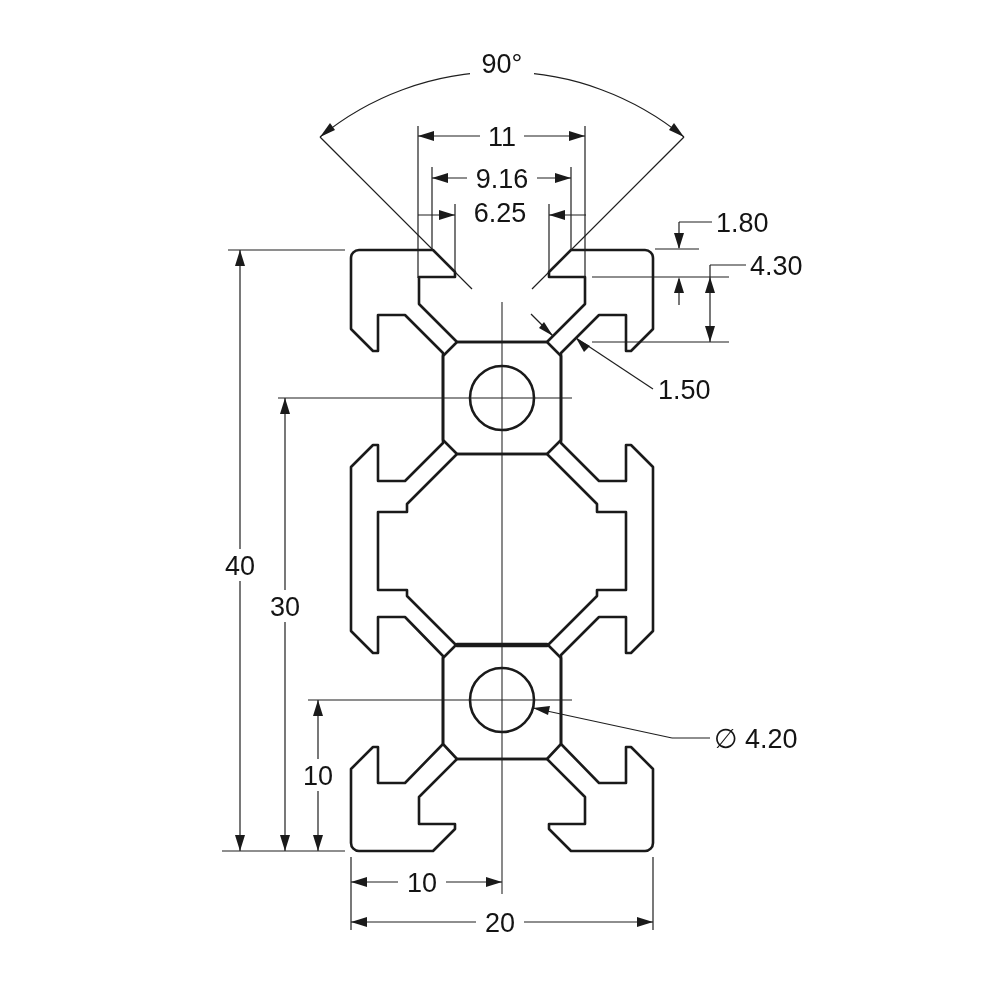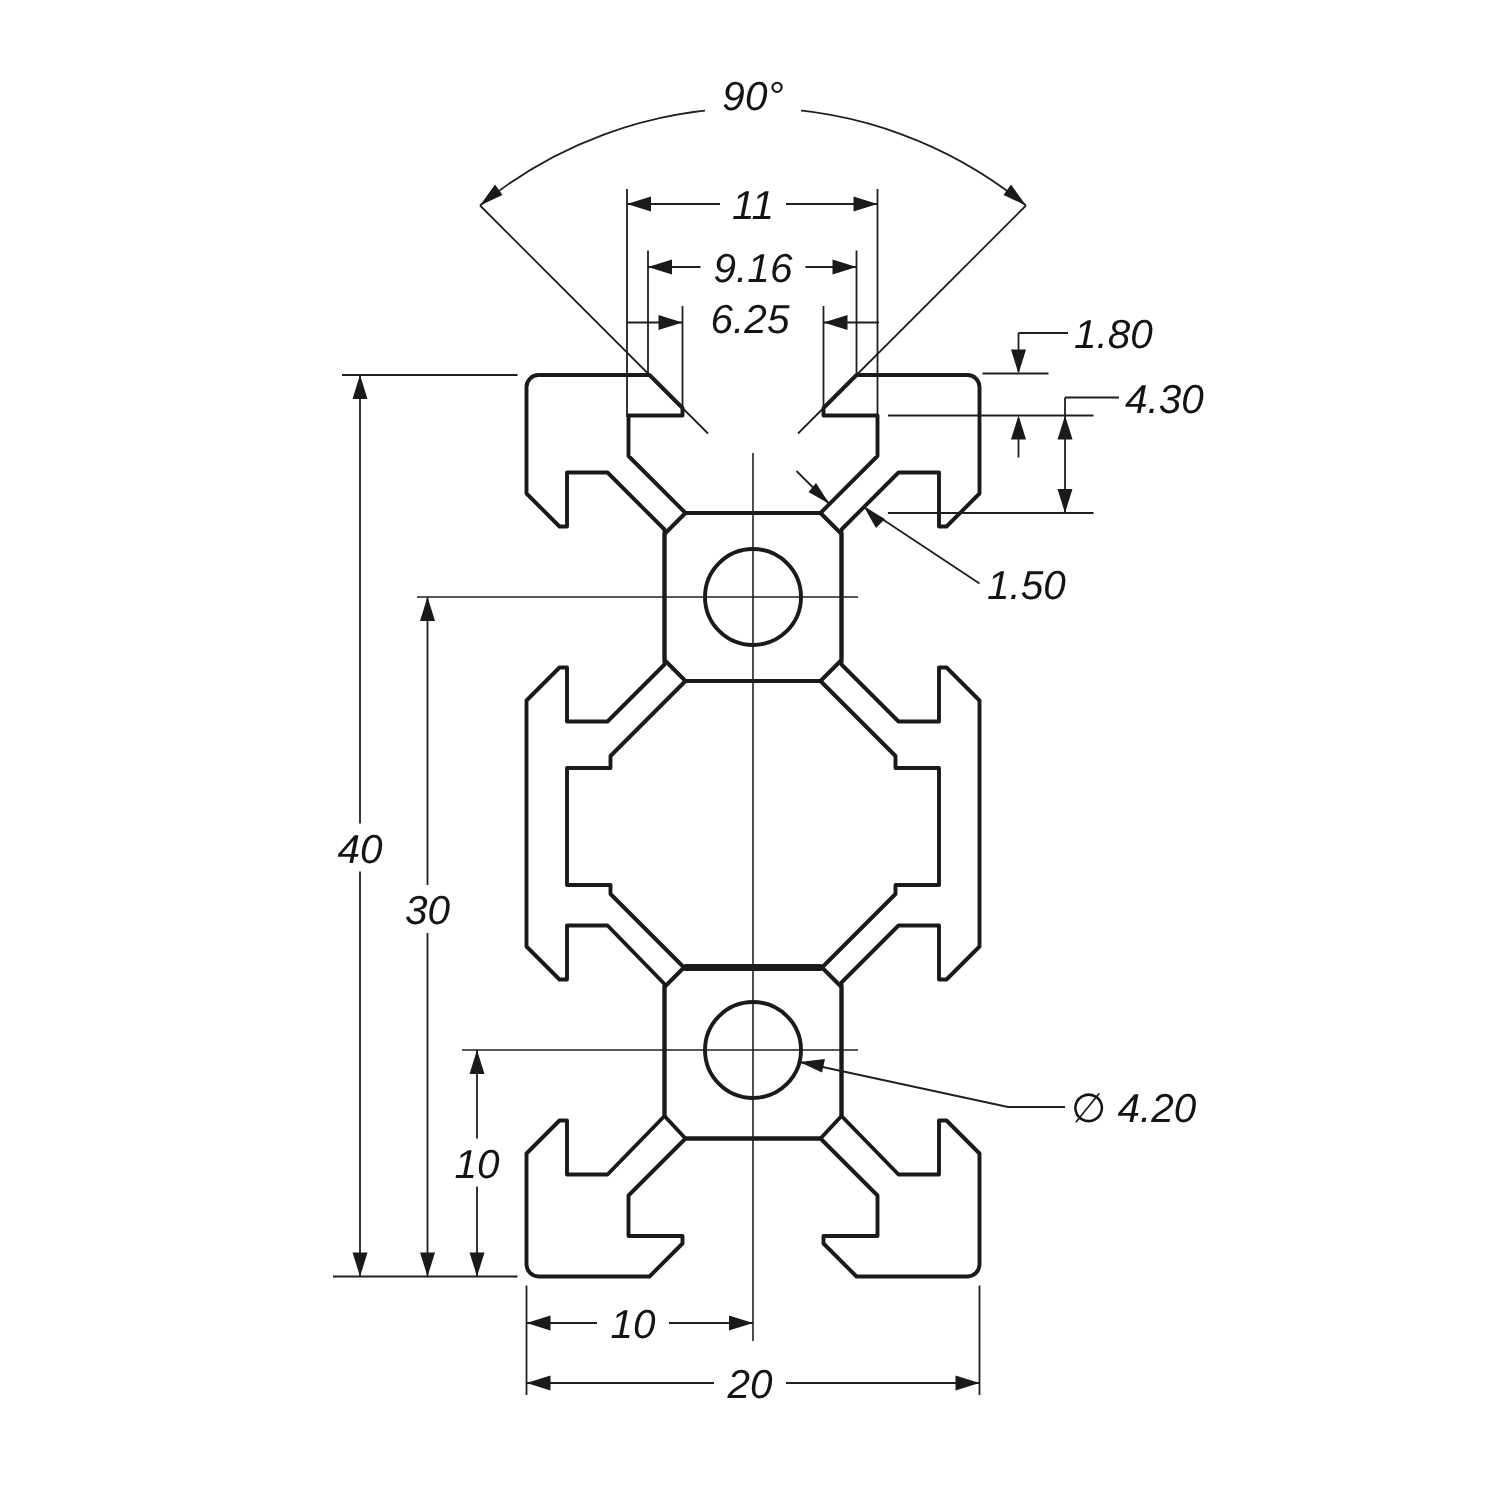--- a/index.html
+++ b/index.html
@@ -1,16 +1,16 @@
 <!DOCTYPE html>
 <html><head>
 <meta charset="utf-8">
 <style>
   html,body{margin:0;padding:0;background:#ffffff;}
-  .frame{position:relative;width:1000px;height:1000px;background:#ffffff;overflow:hidden;font-style:italic;}
+  .frame{position:relative;width:1000px;height:1000px;background:#ffffff;overflow:hidden;}
   svg{display:block;}
   .profile{stroke:#1a1a1a;stroke-width:2.6;fill:none;stroke-linejoin:round;stroke-linecap:round;}
   .thin{stroke:#1f1f1f;stroke-width:1.2;fill:none;stroke-linecap:butt;}
   .cl{stroke:#1f1f1f;stroke-width:1.05;fill:none;}
   .arrow{fill:#1a1a1a;stroke:none;}
   .lbl-bg{fill:#ffffff;stroke:none;}
   text{font-family:"Liberation Sans","DejaVu Sans",sans-serif;font-size:27px;fill:#141414;}
   .mid{text-anchor:middle;}
   .start{text-anchor:start;}
 </style>

